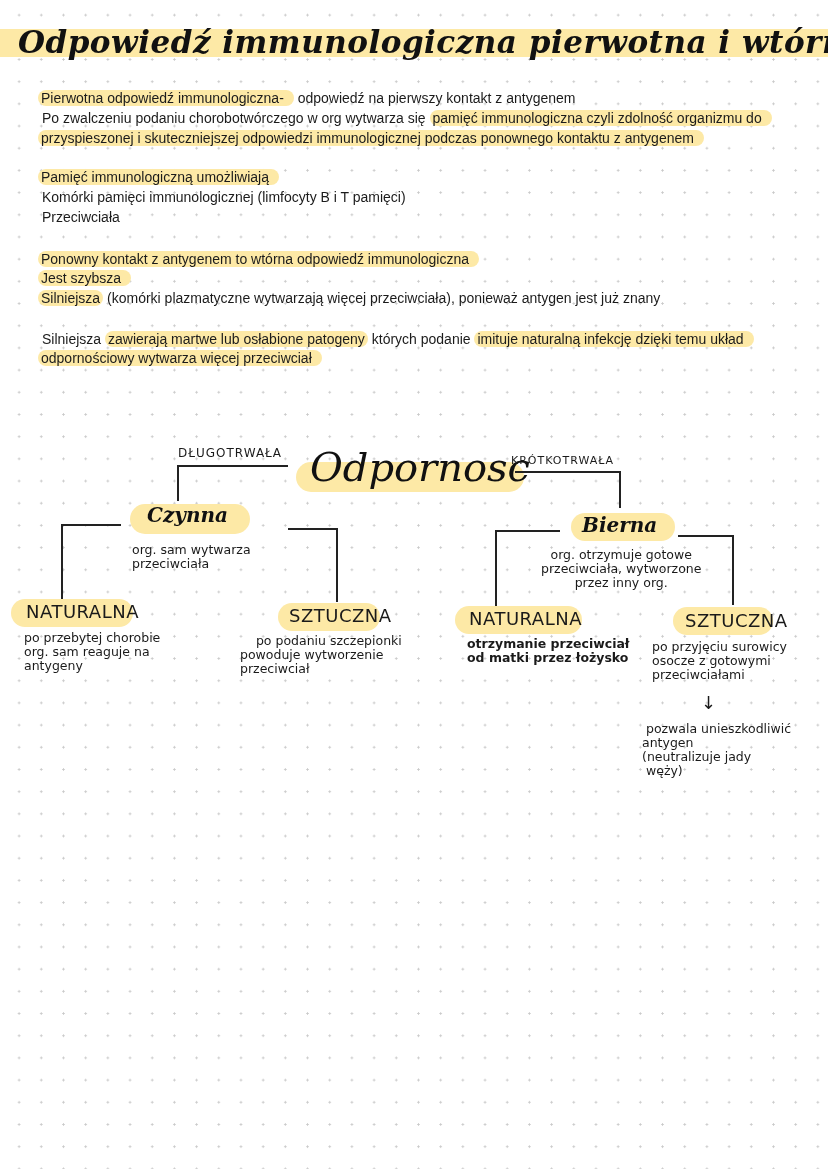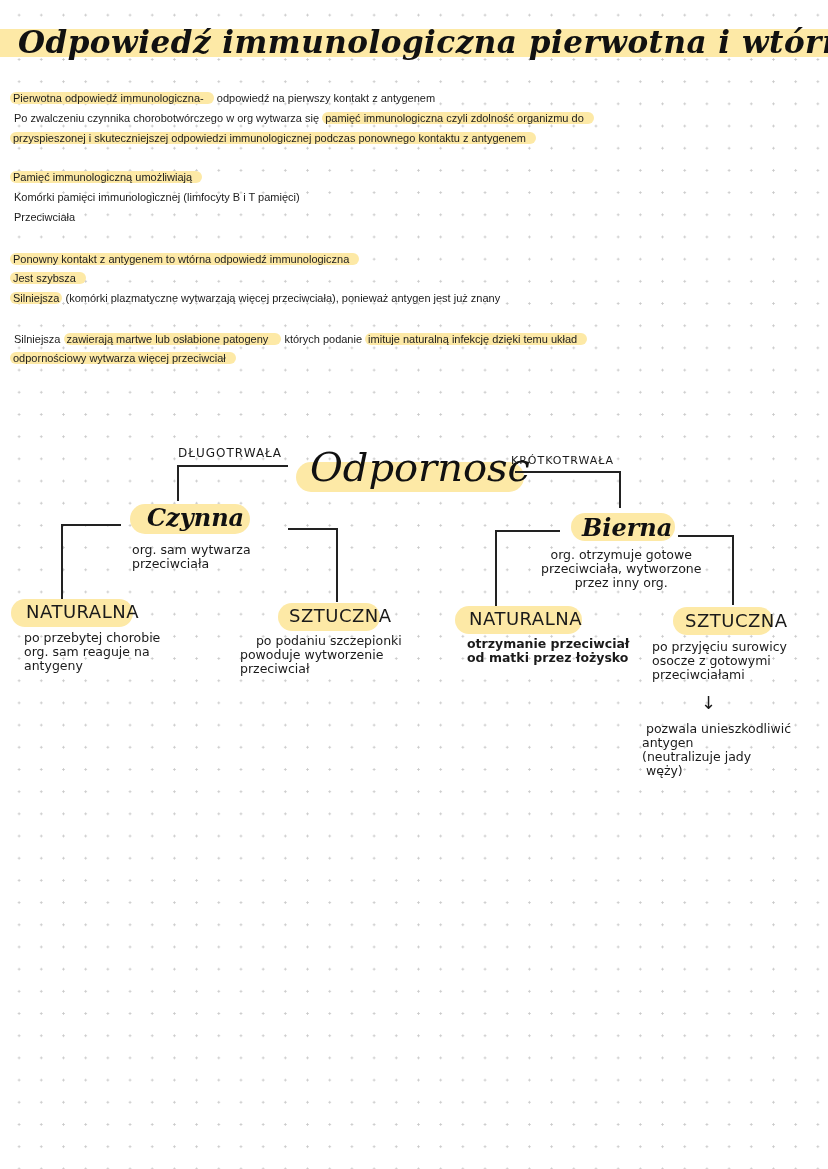--- a/index.html
+++ b/index.html
@@ -17,39 +17,40 @@
     position:absolute; left:0; top:29px; width:828px; height:28px;
     background:#fde9a6;
   }
   .title {
     position:absolute; left:18px; top:24px;
     font-family: "DejaVu Serif", serif; font-style:italic; font-weight:bold;
     font-size:31px; letter-spacing:0.5px; color:#111; white-space:nowrap;
   }
   .line-text {
     position:absolute; font-family:"Liberation Sans Narrow","Liberation Sans", sans-serif;
-    font-size:11px; line-height:20px; white-space:nowrap; color:#1b1b1b;
+    font-size:14px; line-height:20px; white-space:nowrap; color:#1b1b1b;
     transform-origin:left top;
+    margin-left:28px;
   }
   .hl {
     background:#fde9a6; border-radius:10px; padding:0 10px 0 3px;
     box-decoration-break:clone; -webkit-box-decoration-break:clone;
   }
   .hl-l { margin-left:-4px; }
   .diagram-title {
     position:absolute; left:310px; top:444px;
     font-family:"DejaVu Serif", serif; font-style:italic; font-weight:normal;
     font-size:40px; color:#111; white-space:nowrap;
   }
   .pill {
     position:absolute; background:#fde9a6; border-radius:18px;
   }
   .node-label {
     position:absolute; font-family:"DejaVu Serif", serif; font-style:italic; font-weight:bold;
-    font-size:24px; color:#111; white-space:nowrap;
+    font-size:20px; color:#111; white-space:nowrap;
   }
   .cap {
     position:absolute; font-family:"DejaVu Sans", sans-serif; font-size:18px;
     color:#1a1a1a; white-space:nowrap; letter-spacing:0.5px;
   }
   .small-cap {
     position:absolute; font-family:"DejaVu Sans", sans-serif; font-size:12px;
     color:#1a1a1a; white-space:nowrap; letter-spacing:1px;
   }
   .hand {
@@ -61,21 +62,21 @@
 </head>
 <body>
 
 <div class="title-band"></div>
 <div class="title">Odpowiedź immunologiczna pierwotna i wtórna</div>
 
 <div class="line-text" style="left:14px; top:88px;">
   <span class="hl hl-l">Pierwotna odpowiedź immunologiczna-</span><span> odpowiedź na pierwszy kontakt z antygenem</span>
 </div>
 <div class="line-text" style="left:14px; top:108px;">
-  <span>Po zwalczeniu czynnika chorobotwórczego w org wytwarza się </span><span class="hl">pamięć immunologiczna czyli zdolność organizmu do</span>
+  <span>Po zwalczeniu podaniu chorobotwórczego w org wytwarza się </span><span class="hl">pamięć immunologiczna czyli zdolność organizmu do</span>
 </div>
 <div class="line-text" style="left:14px; top:128px;">
   <span class="hl hl-l">przyspieszonej i skuteczniejszej odpowiedzi immunologicznej podczas ponownego kontaktu z antygenem</span>
 </div>
 
 <div class="line-text" style="left:14px; top:167px;">
   <span class="hl hl-l">Pamięć immunologiczną umożliwiają</span>
 </div>
 <div class="line-text" style="left:14px; top:187px;">Komórki pamięci immunologicznej (limfocyty B i T pamięci)</div>
 <div class="line-text" style="left:14px; top:207px;">Przeciwciała</div>
@@ -84,21 +85,21 @@
   <span class="hl hl-l">Ponowny kontakt z antygenem to wtórna odpowiedź immunologiczna</span>
 </div>
 <div class="line-text" style="left:14px; top:268px;">
   <span class="hl hl-l">Jest szybsza</span>
 </div>
 <div class="line-text" style="left:14px; top:288px;">
   <span class="hl hl-l" style="padding-right:3px;">Silniejsza</span><span> (komórki plazmatyczne wytwarzają więcej przeciwciała), ponieważ antygen jest już znany</span>
 </div>
 
 <div class="line-text" style="left:14px; top:329px;">
-  <span>Silniejsza </span><span class="hl" style="padding-right:13px;">zawierają martwe lub osłabione patogeny</span><span> których podanie </span><span class="hl">imituje naturalną infekcję dzięki temu układ</span>
+  <span>Silniejsza </span><span class="hl" style="padding-right:3px;">zawierają martwe lub osłabione patogeny</span><span> których podanie </span><span class="hl">imituje naturalną infekcję dzięki temu układ</span>
 </div>
 <div class="line-text" style="left:14px; top:348px;">
   <span class="hl hl-l">odpornościowy wytwarza więcej przeciwciał</span>
 </div>
 
 <div>
 
   <div class="pill" style="left:296px; top:462px; width:228px; height:30px; border-radius:16px;"></div>
   <div class="diagram-title">Odpornosc</div>
 

